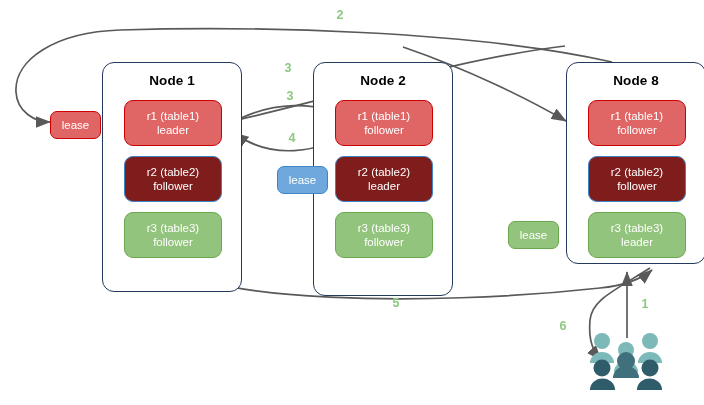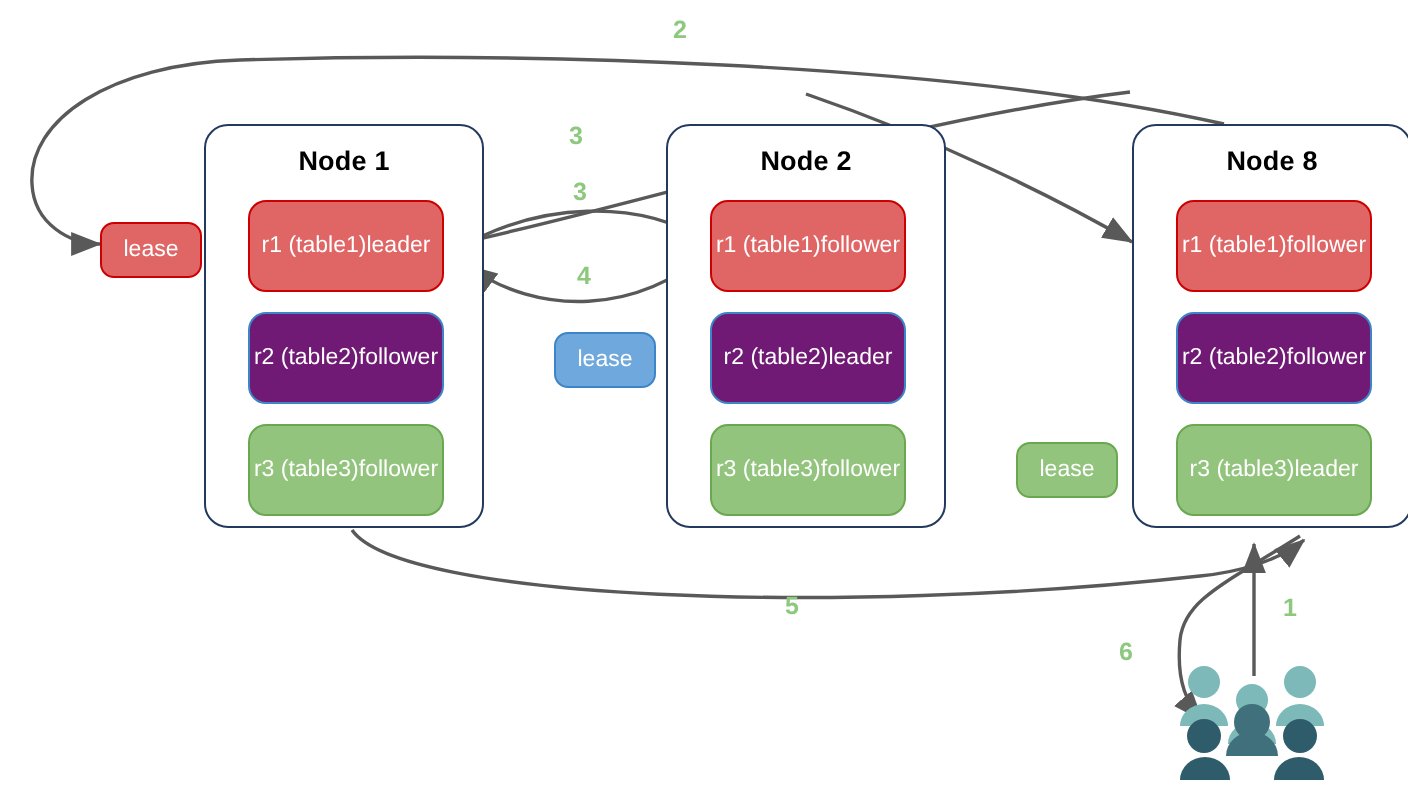--- a/index.html
+++ b/index.html
@@ -41,30 +41,30 @@
     letter-spacing: 0.1px;
   }
   .replica {
     position: absolute;
     left: 21px;
     width: 98px;
     height: 46px;
     border-radius: 9px;
     box-sizing: border-box;
     display: flex;
-    flex-direction: row;
+    flex-direction: column;
     align-items: center;
     justify-content: center;
     color: #ffffff;
     font-size: 11.5px;
     line-height: 14px;
     text-align: center;
   }
   .rep-red   { background: #e06666; border: 1.6px solid #cc0000; }
-  .rep-blue  { background: #701a75; border: 1.6px solid #3d85c6; }
+  .rep-blue  { background: #7f1d1d; border: 1.6px solid #3d85c6; }
   .rep-green { background: #93c47d; border: 1.6px solid #6aa84f; justify-content: center; }
   .rep-line { display: block; }
   .lease {
     position: absolute;
     border-radius: 7px;
     box-sizing: border-box;
     display: flex;
     align-items: center;
     justify-content: center;
     color: #ffffff;
@@ -111,37 +111,37 @@
 
     <path d="M 356,124 C 320,158 268,158 234,133" fill="none" stroke="#595959" stroke-width="1.7" marker-end="url(#arrowhead)"></path>
 
     <path d="M 176,265 C 200,300 420,308 600,288 C 620,286 640,280 652,270" fill="none" stroke="#595959" stroke-width="1.7" marker-end="url(#arrowhead)"></path>
 
     <path d="M 627,338 L 627,272" fill="none" stroke="#595959" stroke-width="1.7" marker-end="url(#arrowhead)"></path>
 
     <path d="M 650,268 C 612,292 592,300 590,320 C 588,342 594,352 601,360" fill="none" stroke="#595959" stroke-width="1.7" marker-end="url(#arrowhead)"></path>
   </svg>
 
-  <div class="node-box" style="left:102px; top:62px; width:140px; height:202px;">
+  <div class="node-box" style="left:102px; top:62px; width:140px; height:230px;">
     <div class="node-title">Node 1</div>
     <div class="replica rep-red" style="top:37px;">
       <span class="rep-line">r1 (table1)</span>
       <span class="rep-line">leader</span>
     </div>
     <div class="replica rep-blue" style="top:93px;">
       <span class="rep-line">r2 (table2)</span>
       <span class="rep-line">follower</span>
     </div>
     <div class="replica rep-green" style="top:149px;">
       <span class="rep-line">r3 (table3)</span>
       <span class="rep-line">follower</span>
     </div>
   </div>
 
-  <div class="node-box" style="left:333px; top:62px; width:140px; height:202px;">
+  <div class="node-box" style="left:313px; top:62px; width:140px; height:234px;">
     <div class="node-title">Node 2</div>
     <div class="replica rep-red" style="top:37px;">
       <span class="rep-line">r1 (table1)</span>
       <span class="rep-line">follower</span>
     </div>
     <div class="replica rep-blue" style="top:93px;">
       <span class="rep-line">r2 (table2)</span>
       <span class="rep-line">leader</span>
     </div>
     <div class="replica rep-green" style="top:149px;">

